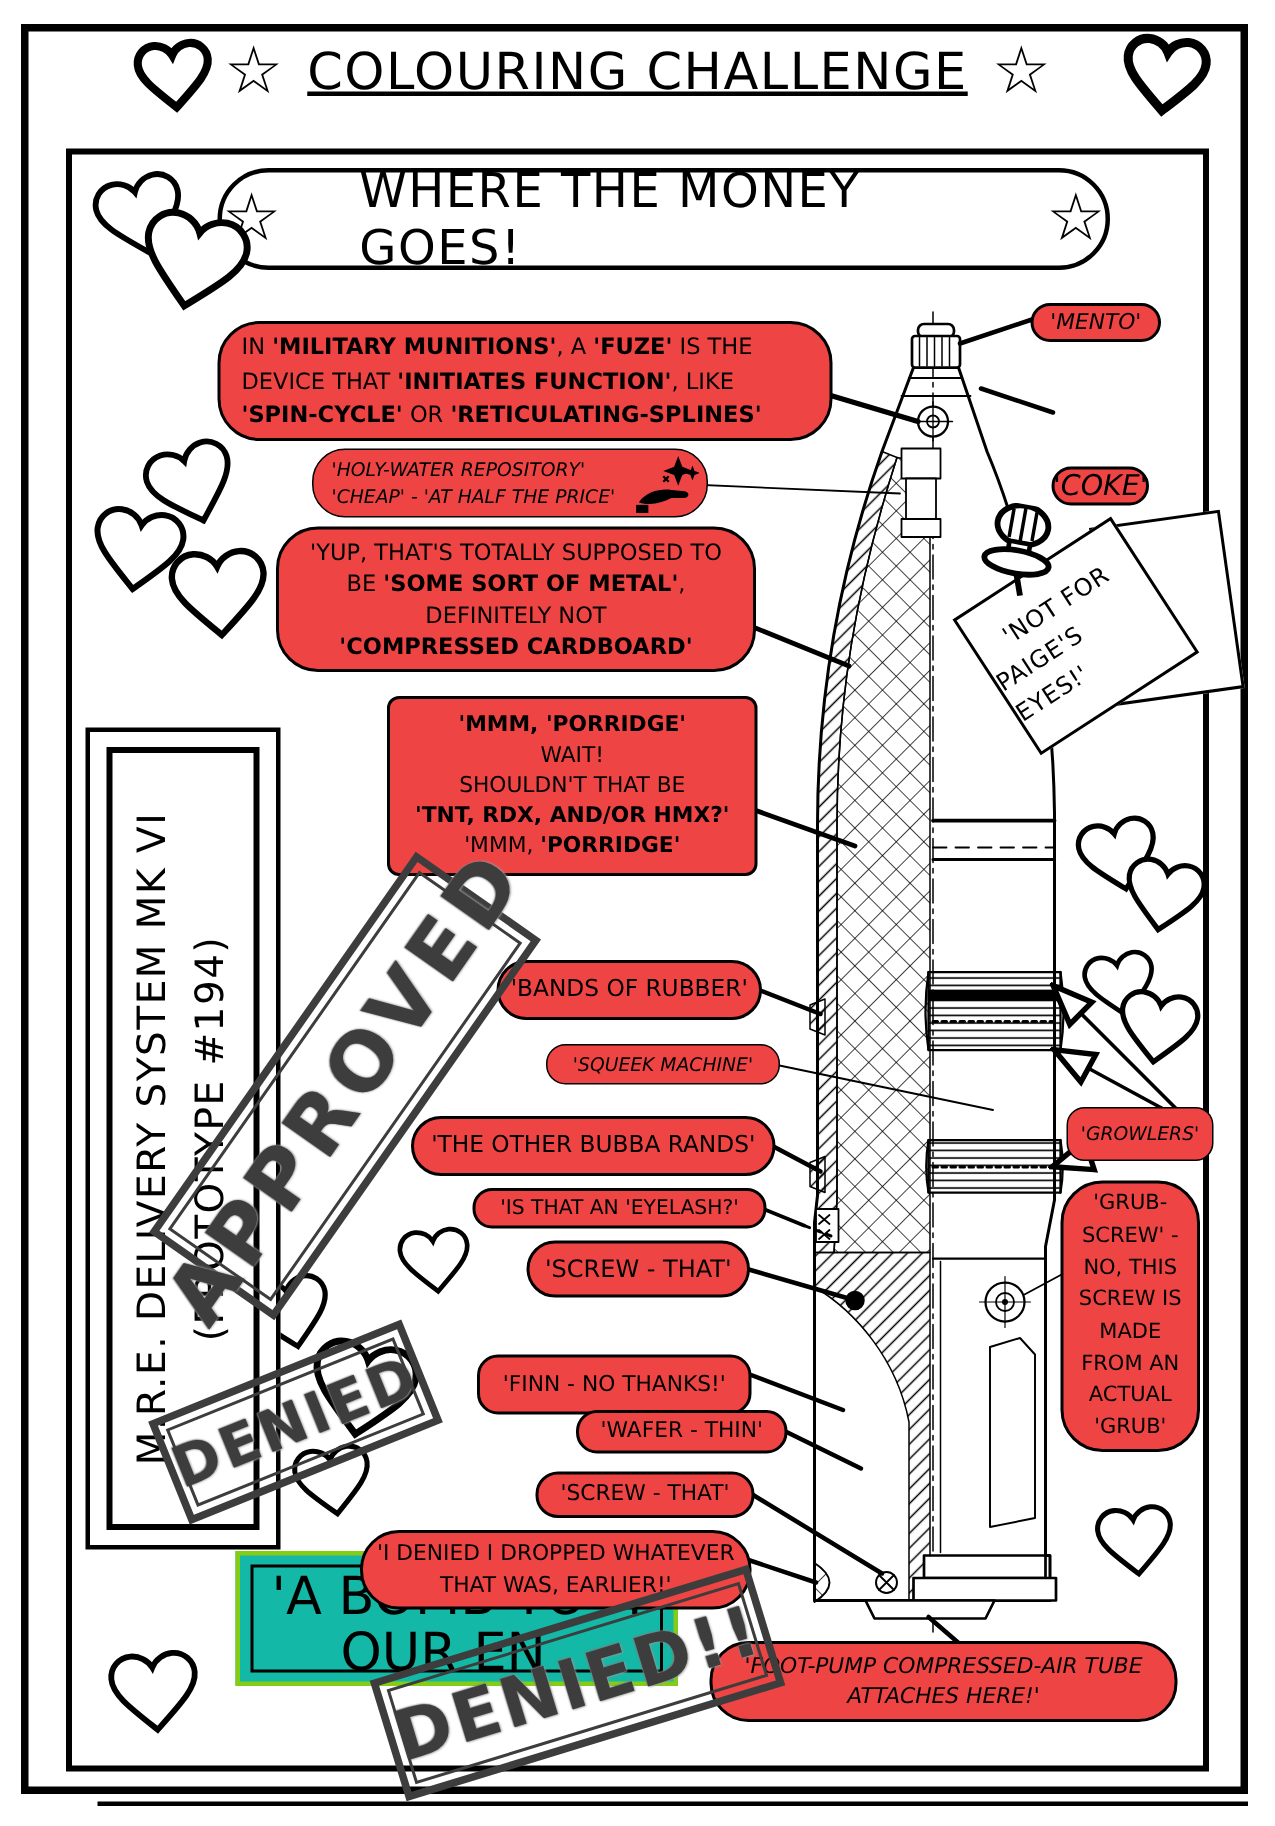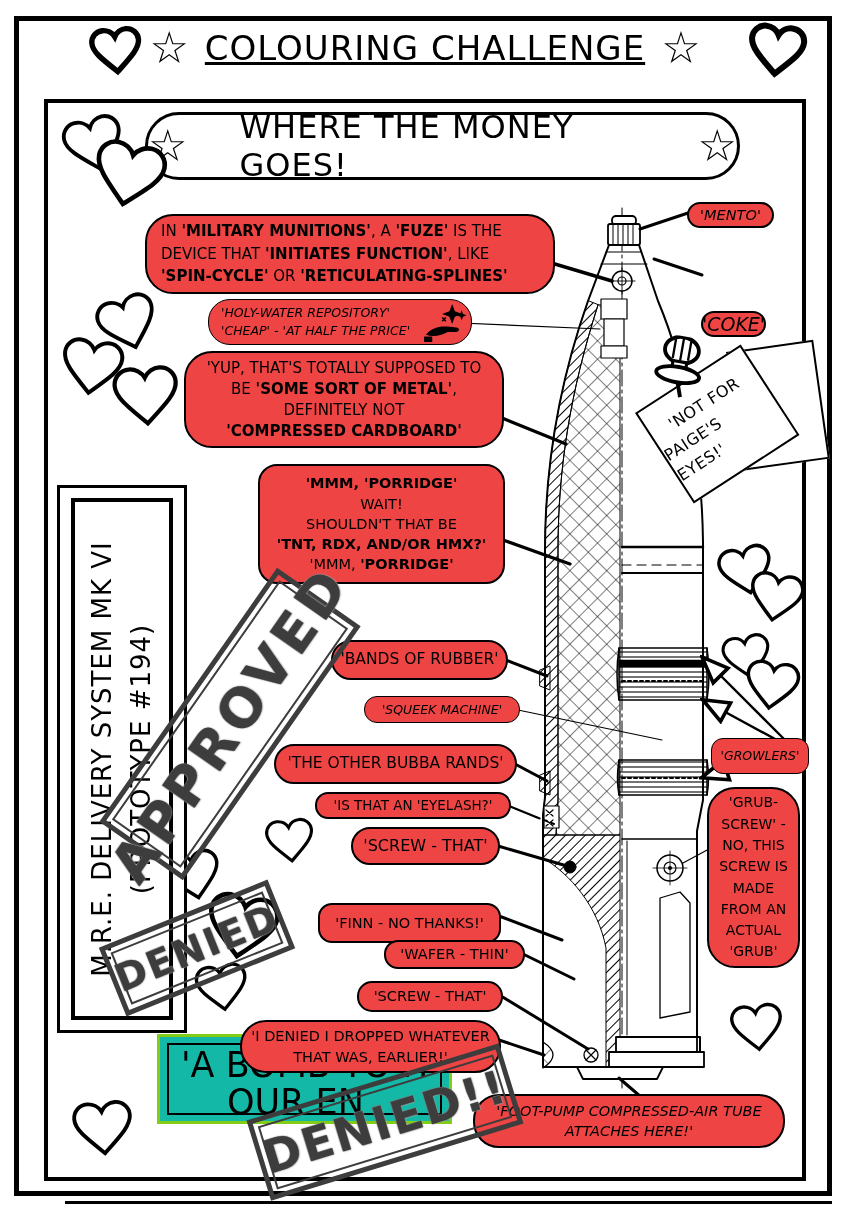--- a/index.html
+++ b/index.html
@@ -21,21 +21,21 @@
   .heart{position:absolute;z-index:8;fill:#fff;stroke:#000;stroke-width:1.5;overflow:visible;}
   .heart-bold{stroke-width:2.5;}
   
   .bubble{position:absolute;background:#ef4444;border:2.5px solid #000;border-radius:24px;box-sizing:border-box;display:flex;flex-direction:column;justify-content:center;align-items:center;text-align:center;z-index:30;line-height:1.4;}
   .bubble .ln{white-space:nowrap;}
   .left-align{align-items:flex-start;text-align:left;margin-left:32px;}
   .italic{font-style:italic;}
   #b-munitions{left:113px;top:214px;width:410px;height:80px;font-size:15px;border-radius:28px;padding-left:14px;line-height:1.5;}
   #b-holy{left:176px;top:299px;width:264px;height:46px;font-size:12.5px;border-width:1.5px;border-radius:22px;padding:2px 48px 2px 12px;line-height:1.45;}
   #b-yup{left:184px;top:351px;width:320px;height:97px;font-size:15px;border-radius:28px;}
-  #b-porridge{left:258px;top:464px;width:247px;height:120px;font-size:14.5px;border-radius:19px;}
+  #b-porridge{left:258px;top:464px;width:247px;height:120px;font-size:14.5px;border-radius:8px;}
   #b-bands{left:331px;top:640px;width:177px;height:40px;font-size:15.5px;border-radius:20px;}
   #b-squeek{left:364px;top:696px;width:156px;height:27px;font-size:12.5px;border-width:1.5px;border-radius:13px;}
   #b-bubba{left:274px;top:744px;width:243px;height:40px;font-size:15.5px;border-radius:20px;}
   #b-eyelash{left:315px;top:792px;width:196px;height:27px;font-size:13.5px;border-width:2px;border-radius:13px;}
   #b-screw1{left:351px;top:827px;width:149px;height:38px;font-size:16px;border-radius:19px;}
   #b-finn{left:318px;top:903px;width:183px;height:40px;font-size:14.5px;border-width:2px;border-radius:14px;}
   #b-wafer{left:384px;top:940px;width:141px;height:29px;font-size:14.5px;border-width:2px;border-radius:14px;}
   #b-screw2{left:357px;top:981px;width:146px;height:31px;font-size:14.5px;border-width:2px;border-radius:15px;}
   #b-dropped{left:240px;top:1020px;width:261px;height:53px;font-size:14.5px;border-radius:26px;}
   #b-foot{left:473px;top:1094px;width:312px;height:54px;font-size:14.5px;border-radius:26px;}

